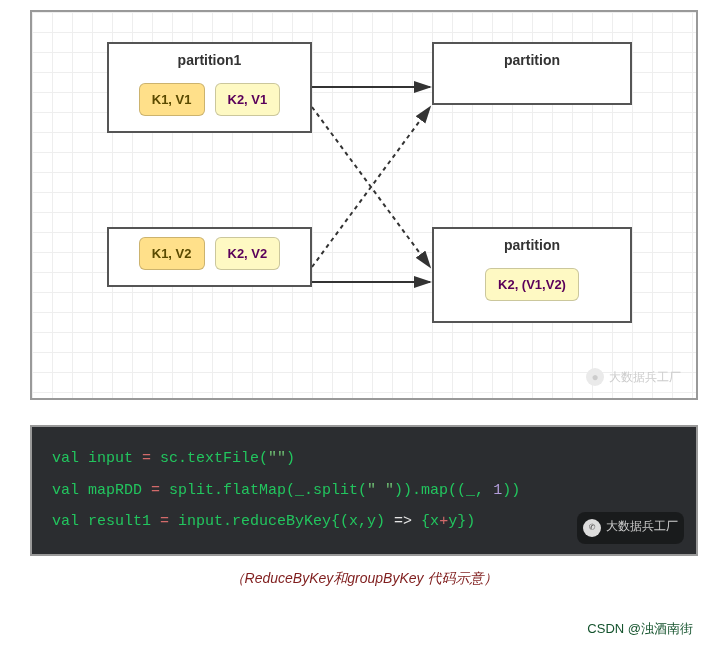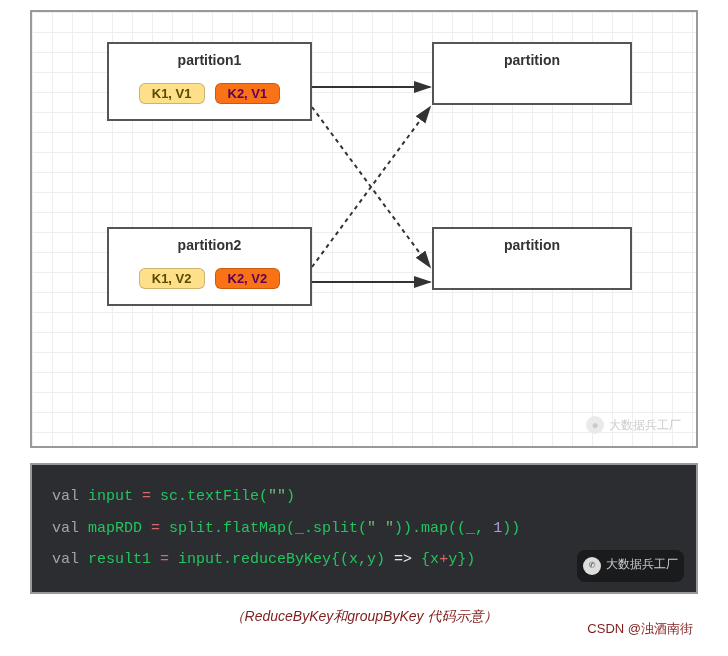--- a/index.html
+++ b/index.html
@@ -5,53 +5,53 @@
     * { box-sizing: border-box; margin: 0; padding: 0; }
     body {
       width: 728px;
       height: 656px;
       background: #fff;
       font-family: Arial, sans-serif;
       padding: 10px 30px;
     }
     .diagram-container {
       width: 100%;
-      height: 438px;
+      height: 390px;
       border: 2px solid #999;
       background: #fff;
       position: relative;
       background-image:
         linear-gradient(#eee 1px, transparent 1px),
         linear-gradient(90deg, #eee 1px, transparent 1px);
       background-size: 20px 20px;
-      margin-bottom: 15px;
+      margin-bottom: 25px;
     }
     .partition-box {
       position: absolute;
       border: 2px solid #555;
       background: #fff;
       padding: 8px 10px 15px 10px;
       text-align: center;
     }
     .partition-title {
       font-weight: bold;
       font-size: 14px;
       margin-bottom: 15px;
       color: #333;
     }
     .kv-row { display: flex; gap: 10px; justify-content: center; }
     .kv-pill {
-      padding: 2px 12px;
+      padding: 8px 12px;
       border-radius: 6px;
       font-size: 13px;
       font-weight: bold;
       border: 1px solid rgba(0,0,0,0.2);
     }
     .yellow { background: #ffe08a; color: #5a4a00; }
-    .pink { background: #f97316; color: #5a005a; text-align: right; }
+    .pink { background: #fef9c3; color: #5a005a; text-align: right; }
     .box-p1 { top: 30px; left: 75px; width: 205px; }
     .box-p2 { top: 215px; left: 75px; width: 205px; }
     .box-r1 { top: 30px; left: 400px; width: 200px; padding-bottom: 20px; }
     .box-r2 { top: 215px; left: 400px; width: 200px; padding-bottom: 20px; }
     svg.arrows {
       position: absolute; top: 0; left: 0; width: 100%; height: 100%;
       pointer-events: none;
     }
     .watermark-diagram {
       position: absolute;
@@ -70,21 +70,21 @@
       width: 100%;
       border: 2px solid #999;
       background: #2b2d30;
       padding: 16px 20px;
       font-family: Consolas, 'Courier New', monospace;
       font-size: 15px;
       color: #e6e6e6;
       line-height: 2.1;
       position: relative;
     }
-    .tok-kw { color: #a3a3a3; }
+    .tok-kw { color: #22c55e; }
     .tok-op { color: #d26a6a; }
     .tok-plain { color: #22c55e; }
     .tok-num { color: #b19cd9; }
     .tok-str { color: #6fbf73; }
     .tok-arrow { color: #e6e6e6; }
     .code-watermark {
       position: absolute;
       right: 12px;
       bottom: 10px;
       color: #ccc;
@@ -102,21 +102,21 @@
       color: #7f1d1d;
       font-style: italic;
       font-size: 14px;
       margin-top: 14px;
     }
     .csdn-mark {
       position: absolute;
       right: 35px;
       bottom: 18px;
       font-size: 13px;
-      color: #7f1d1d;
+      color: #14532d;
     }
   </style>
 </head>
 <body>
 
 <div class="diagram-container">
   <svg class="arrows">
     <defs>
       <marker id="ah" markerWidth="10" markerHeight="10" refX="8" refY="3" orient="auto">
         <path d="M0,0 L0,6 L9,3 z" fill="#333"></path>
@@ -130,33 +130,35 @@
 
   <div class="partition-box box-p1">
     <div class="partition-title">partition1</div>
     <div class="kv-row">
       <span class="kv-pill yellow">K1, V1</span>
       <span class="kv-pill pink">K2, V1</span>
     </div>
   </div>
 
   <div class="partition-box box-p2">
-    <div class="partition-title">partition2</div>
     <div class="kv-row">
       <span class="kv-pill yellow">K1, V2</span>
       <span class="kv-pill pink">K2, V2</span>
     </div>
   </div>
 
   <div class="partition-box box-r1">
     <div class="partition-title">partition</div>
   </div>
 
   <div class="partition-box box-r2">
     <div class="partition-title">partition</div>
+    <div class="kv-row">
+      <span class="kv-pill pink">K2, (V1,V2)</span>
+    </div>
   </div>
 
   <div class="watermark-diagram">
     <span class="wicon">●</span>
     <span>大数据兵工厂</span>
   </div>
 </div>
 
 <div class="code-container">
   <div id="cl0"><span class="tok-kw">val </span><span class="tok-plain">input </span><span class="tok-op">= </span><span class="tok-plain">sc.textFile(</span><span class="tok-str">""</span><span class="tok-plain">)</span></div>

